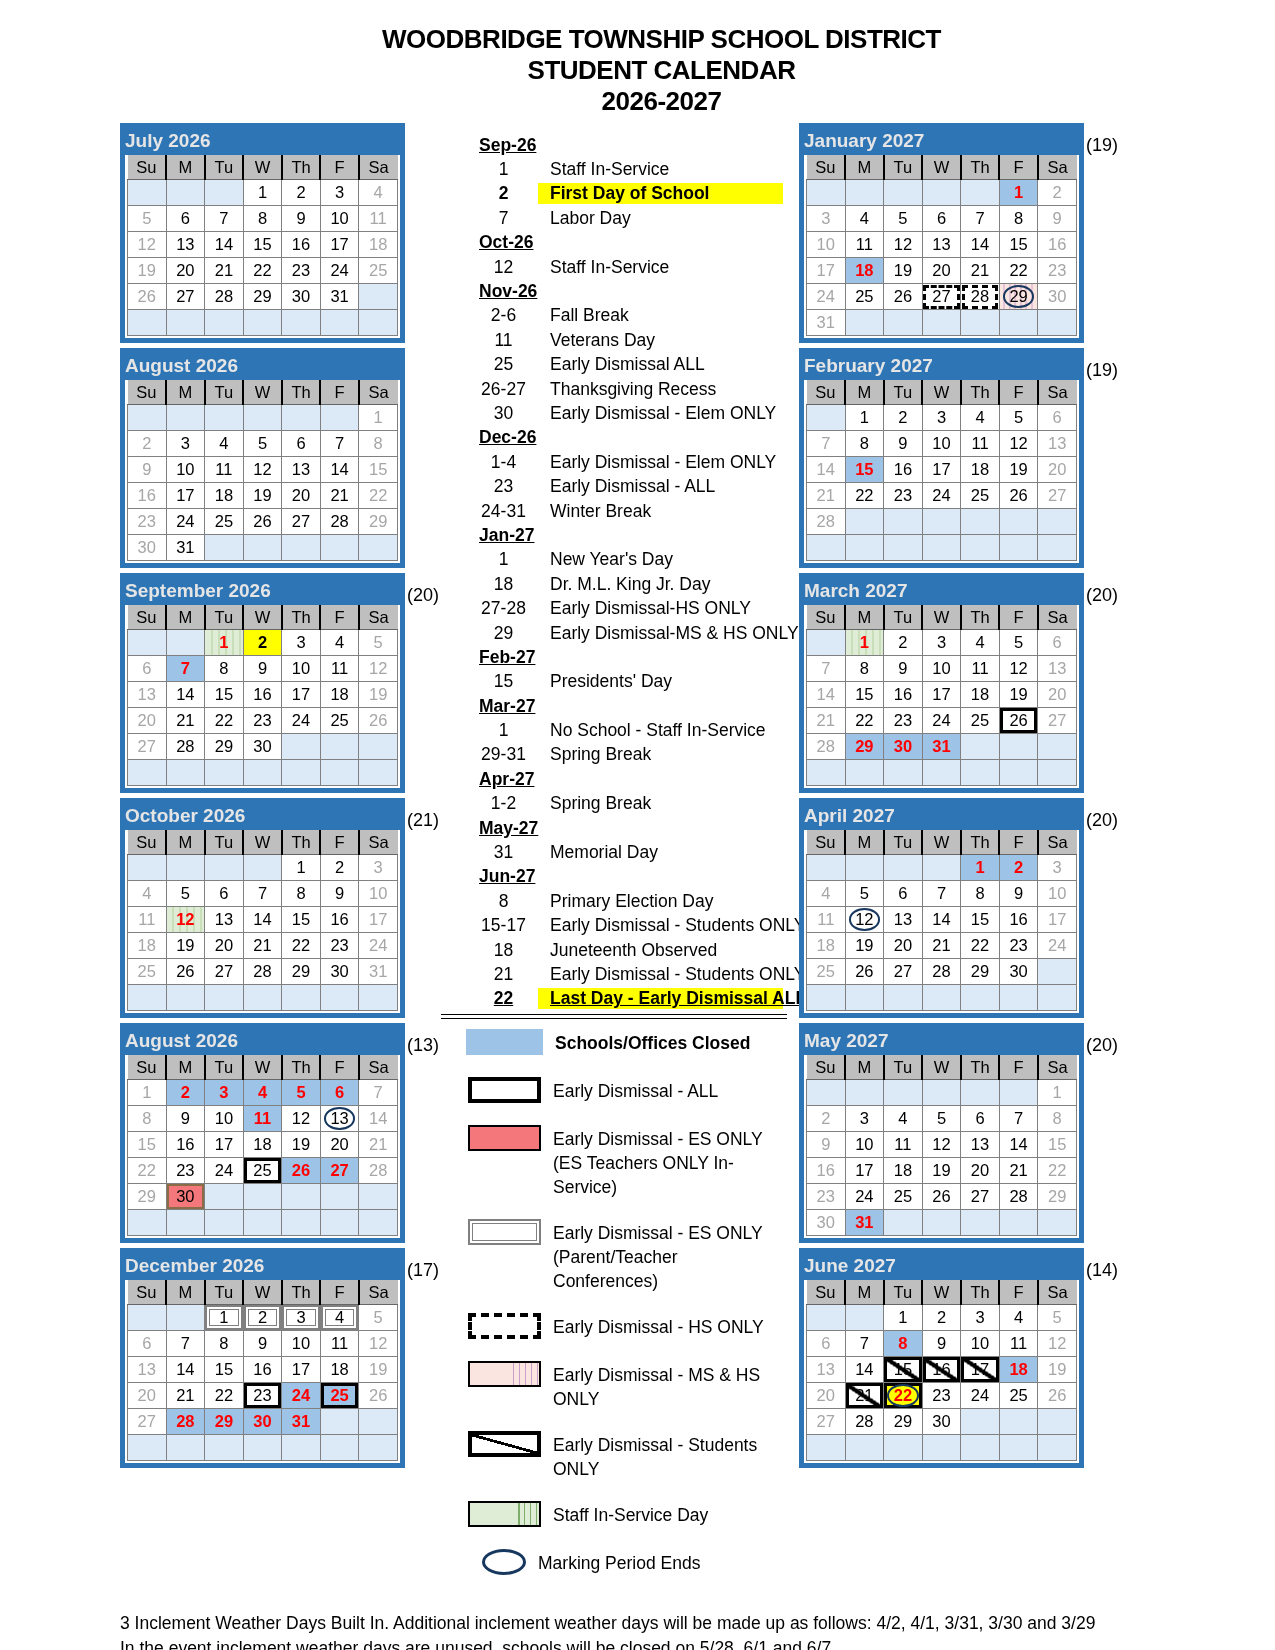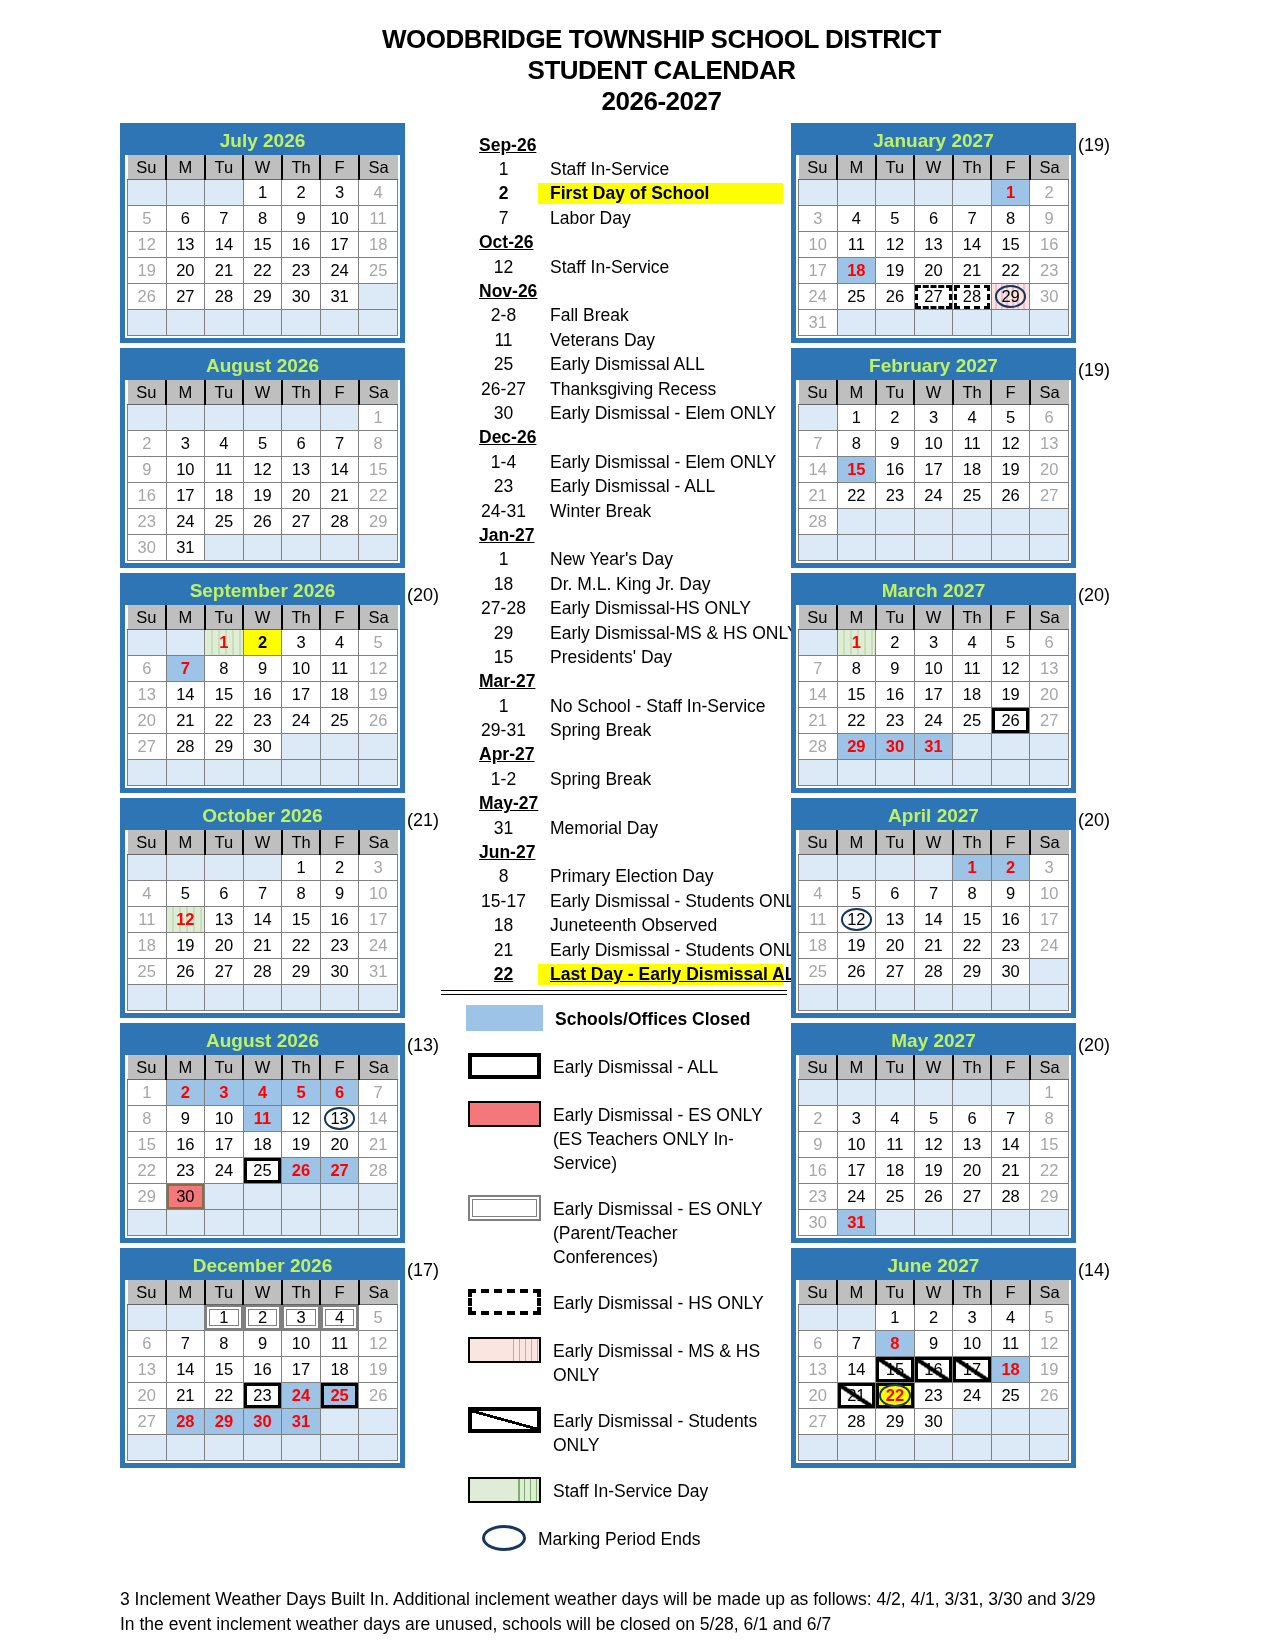--- a/index.html
+++ b/index.html
@@ -4,25 +4,25 @@
 <style>
   html,body{margin:0;padding:0;background:#fff;}
   .page{position:relative;width:1275px;height:1650px;background:#fff;overflow:hidden;
         font-family:"Liberation Sans",sans-serif;color:#000;}
   
   .hdr{padding-top:24px;text-align:center;font-weight:bold;font-size:26px;line-height:31px;letter-spacing:-.5px;margin-left:48px;}
   
   .content{display:flex;margin:6px 0 0 120px;}
   .col-cal{width:285px;}
   .col-mid{width:346px;margin-left:36px;padding-top:10px;}
-  .col-cal.right{margin-left:4px;}
+  .col-cal.right{margin-left:12px;}
   
   .calwrap{position:relative;margin-bottom:5px;}
   .cal{border:5px solid #2E75B6;background:#fff;}
-  .cal-title{background:#2E75B6;color:#bef264;font-weight:bold;font-size:19px;text-align:center;padding:2px 0 3px;}
+  .cal-title{background:#2E75B6;color:#e5e5e5;font-weight:bold;font-size:19px;padding:2px 0 3px;}
   .cal-grid{border-collapse:collapse;width:calc(100% - 4px);margin:0 2px 2px;table-layout:fixed;}
   .cal-grid th{background:#BFBFBF;font-weight:400;font-size:16.5px;height:22px;text-align:center;
                border-left:2px solid #000;border-bottom:1px solid #666;}
   .cal-grid th:first-child{border-left:none;}
   .cal-grid td{position:relative;border:1px solid #808080;height:25px;text-align:center;
                font-size:16.5px;background:#fff;padding:0;}
   td.we{color:#A6A6A6;}
   td.emp{background:#DCE9F7;}
   td.closed{background:#9DC3E6;color:#FF0000;font-weight:bold;}
   td.insv{background:repeating-linear-gradient(90deg,#DFEDD7 0 6px,#B3D09C 6px 7px);color:#FF0000;font-weight:bold;}
@@ -540,21 +540,21 @@
             <span>Oct-26</span>
           </div>
           <div class="ev-row">
             <span class="ev-date">12</span>
             <span class="ev-label">Staff In-Service</span>
           </div>
           <div class="ev-month">
             <span>Nov-26</span>
           </div>
           <div class="ev-row">
-            <span class="ev-date">2-8</span>
+            <span class="ev-date">2-6</span>
             <span class="ev-label">Fall Break</span>
           </div>
           <div class="ev-row">
             <span class="ev-date">11</span>
             <span class="ev-label">Veterans Day</span>
           </div>
           <div class="ev-row">
             <span class="ev-date">25</span>
             <span class="ev-label">Early Dismissal ALL</span>
           </div>
@@ -592,20 +592,23 @@
             <span class="ev-date">18</span>
             <span class="ev-label">Dr. M.L. King Jr. Day</span>
           </div>
           <div class="ev-row">
             <span class="ev-date">27-28</span>
             <span class="ev-label">Early Dismissal-HS ONLY</span>
           </div>
           <div class="ev-row">
             <span class="ev-date">29</span>
             <span class="ev-label">Early Dismissal-MS &amp; HS ONLY</span>
+          </div>
+          <div class="ev-month">
+            <span>Feb-27</span>
           </div>
           <div class="ev-row">
             <span class="ev-date">15</span>
             <span class="ev-label">Presidents' Day</span>
           </div>
           <div class="ev-month">
             <span>Mar-27</span>
           </div>
           <div class="ev-row">
             <span class="ev-date">1</span>

